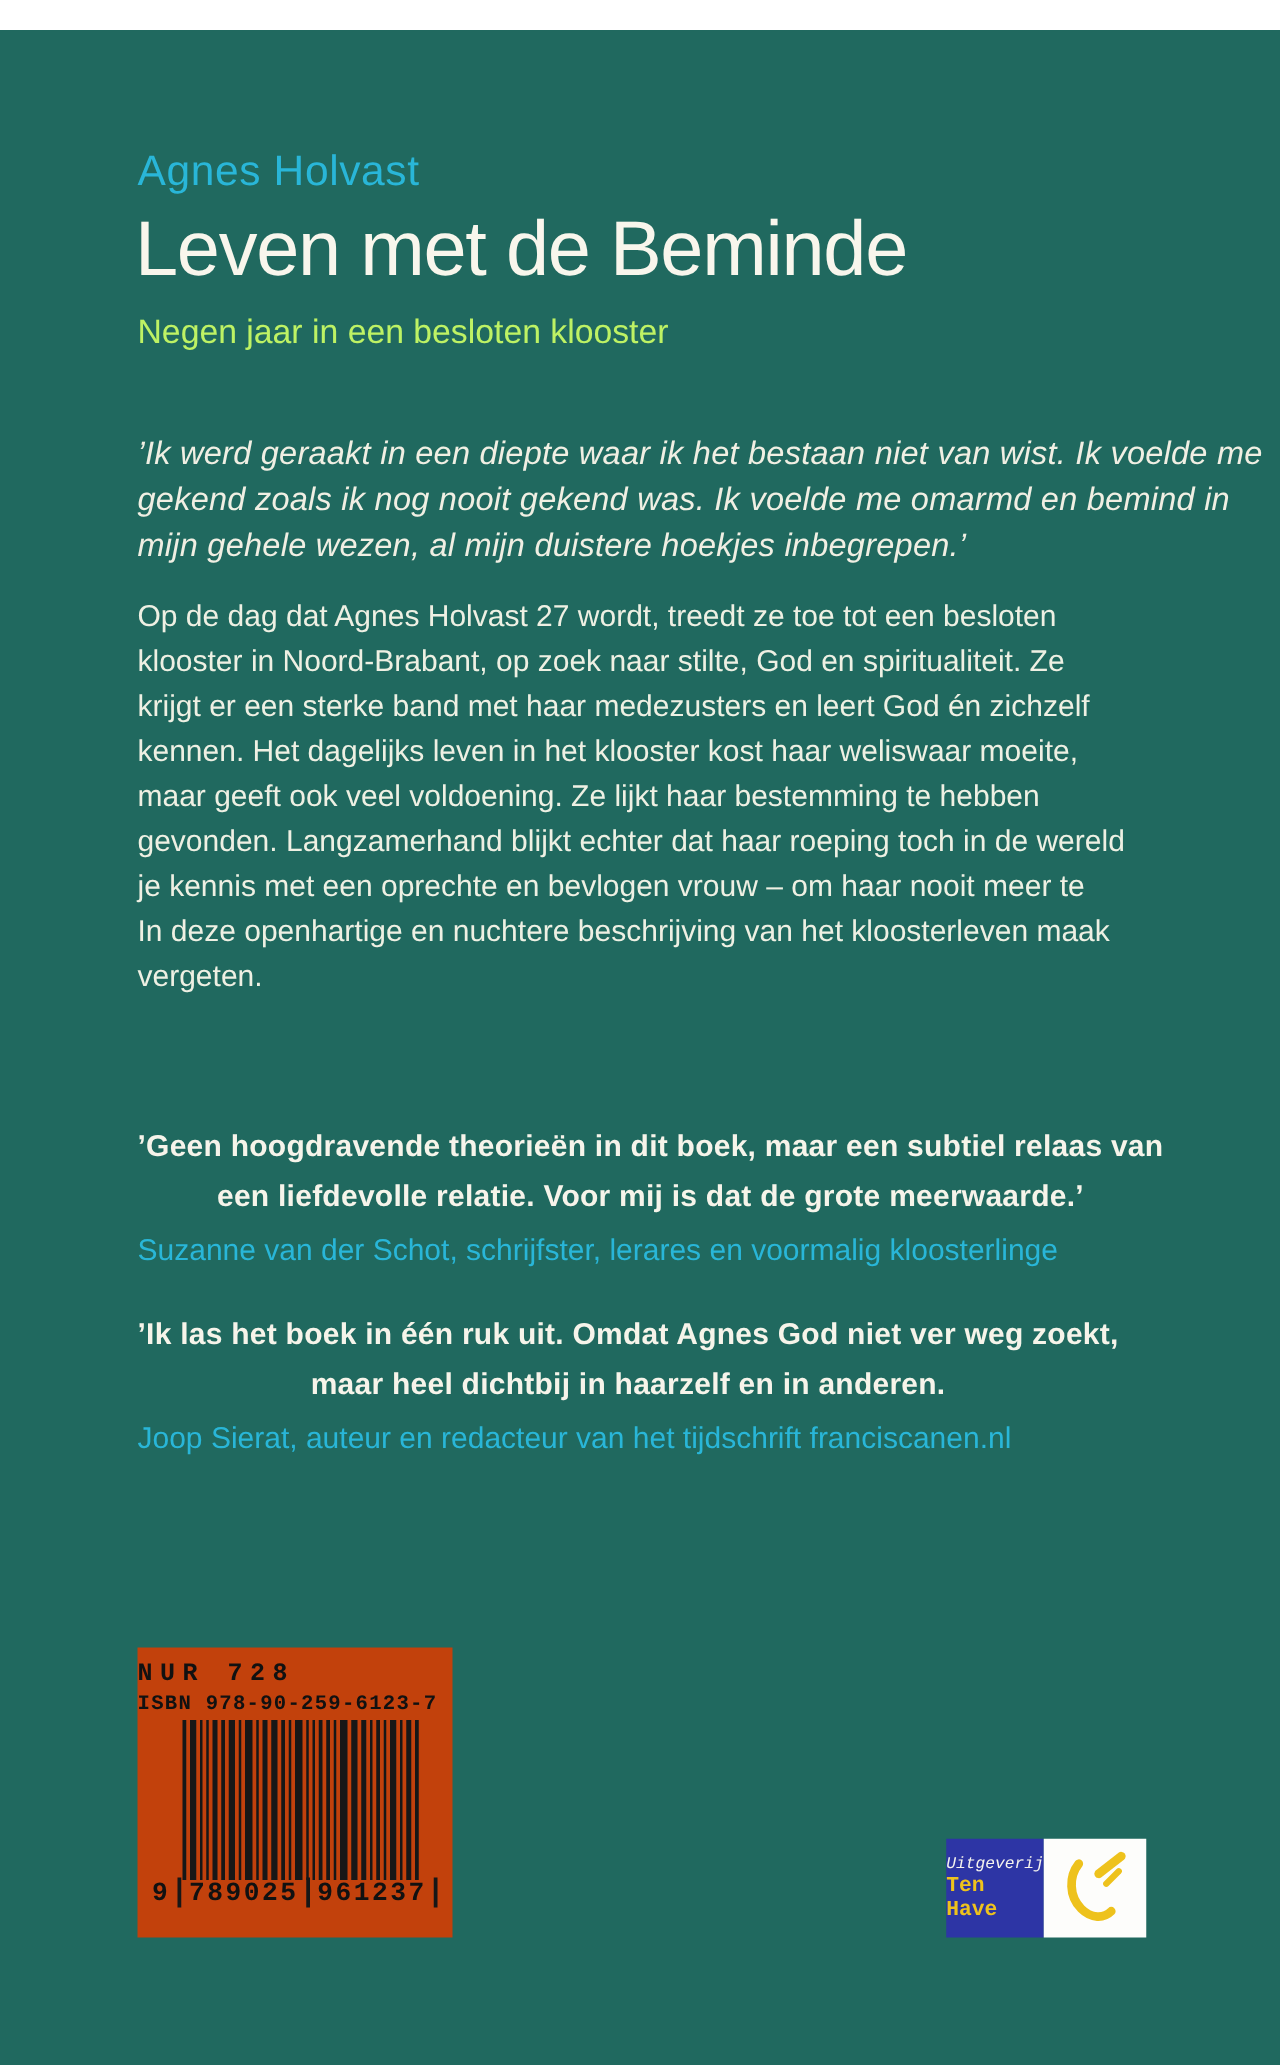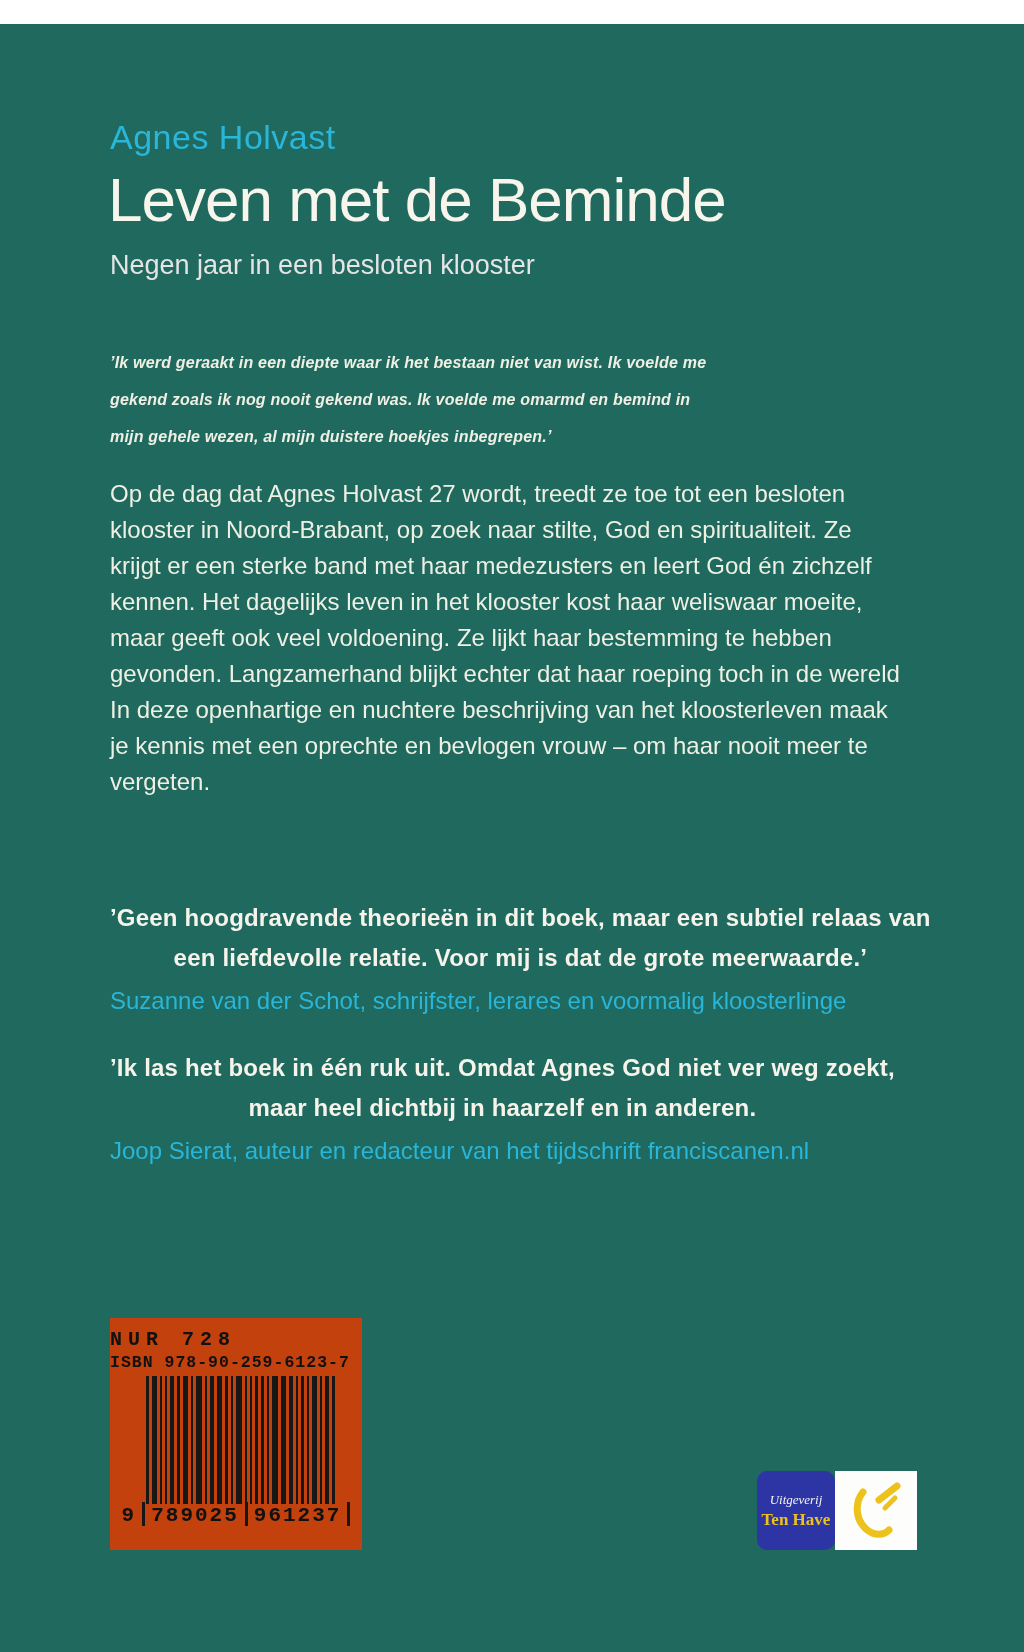--- a/index.html
+++ b/index.html
@@ -30,29 +30,29 @@
     font-size: 62px;
     font-weight: 400;
     color: #f8f6ec;
     letter-spacing: -1px;
   }
   .subtitle {
     position: absolute;
     left: 110px; top: 226px;
     font-size: 27px;
     font-weight: 400;
-    color: #e5e5e5;
+    color: #bef264;
     text-align: center;
   }
   .pullquote {
     position: absolute;
     left: 110px; top: 320px;
-    font-size: 16px;
+    font-size: 26px;
     font-style: italic;
-    font-weight: 700;
+    font-weight: 400;
     color: #f0efe3;
     line-height: 37px;
     letter-spacing: 0.2px;
   }
   .body-text {
     position: absolute;
     left: 110px; top: 452px;
     font-size: 24px;
     font-weight: 400;
     color: #eef0e3;
@@ -140,22 +140,21 @@
     display: flex;
   }
   .publisher-logo .panel-blue {
     width: 78px; height: 100%;
     background: #2d35a5;
     color: #fff;
     display: flex;
     flex-direction: column;
     align-items: center;
     justify-content: center;
-    font-family: Liberation Serif, serif;
-    border-radius: 10px;
+    font-family: Liberation Mono, monospace;
   }
   .publisher-logo .panel-blue .uitgeverij {
     font-style: italic;
     font-size: 13px;
     color: #f6f4ee;
   }
   .publisher-logo .panel-blue .tenhave {
     font-weight: 700;
     font-size: 17px;
     color: #eec21c;
@@ -184,22 +183,22 @@
     <div>mijn gehele wezen, al mijn duistere hoekjes inbegrepen.’</div>
   </div>
 
   <div class="body-text">
     <div>Op de dag dat Agnes Holvast 27 wordt, treedt ze toe tot een besloten</div>
     <div>klooster in Noord-Brabant, op zoek naar stilte, God en spiritualiteit. Ze</div>
     <div>krijgt er een sterke band met haar medezusters en leert God én zichzelf</div>
     <div>kennen. Het dagelijks leven in het klooster kost haar weliswaar moeite,</div>
     <div>maar geeft ook veel voldoening. Ze lijkt haar bestemming te hebben</div>
     <div>gevonden. Langzamerhand blijkt echter dat haar roeping toch in de wereld</div>
+    <div>je kennis met een oprechte en bevlogen vrouw – om haar nooit meer te</div>
     <div>In deze openhartige en nuchtere beschrijving van het kloosterleven maak</div>
-    <div>je kennis met een oprechte en bevlogen vrouw – om haar nooit meer te</div>
     <div>vergeten.</div>
   </div>
 
   <div class="endorsement endorsement-1">
     <div class="q">’Geen hoogdravende theorieën in dit boek, maar een subtiel relaas van</div>
     <div class="q">een liefdevolle relatie. Voor mij is dat de grote meerwaarde.’</div>
     <div class="attr">Suzanne van der Schot, schrijfster, lerares en voormalig kloosterlinge</div>
   </div>
 
   <div class="endorsement endorsement-2">

